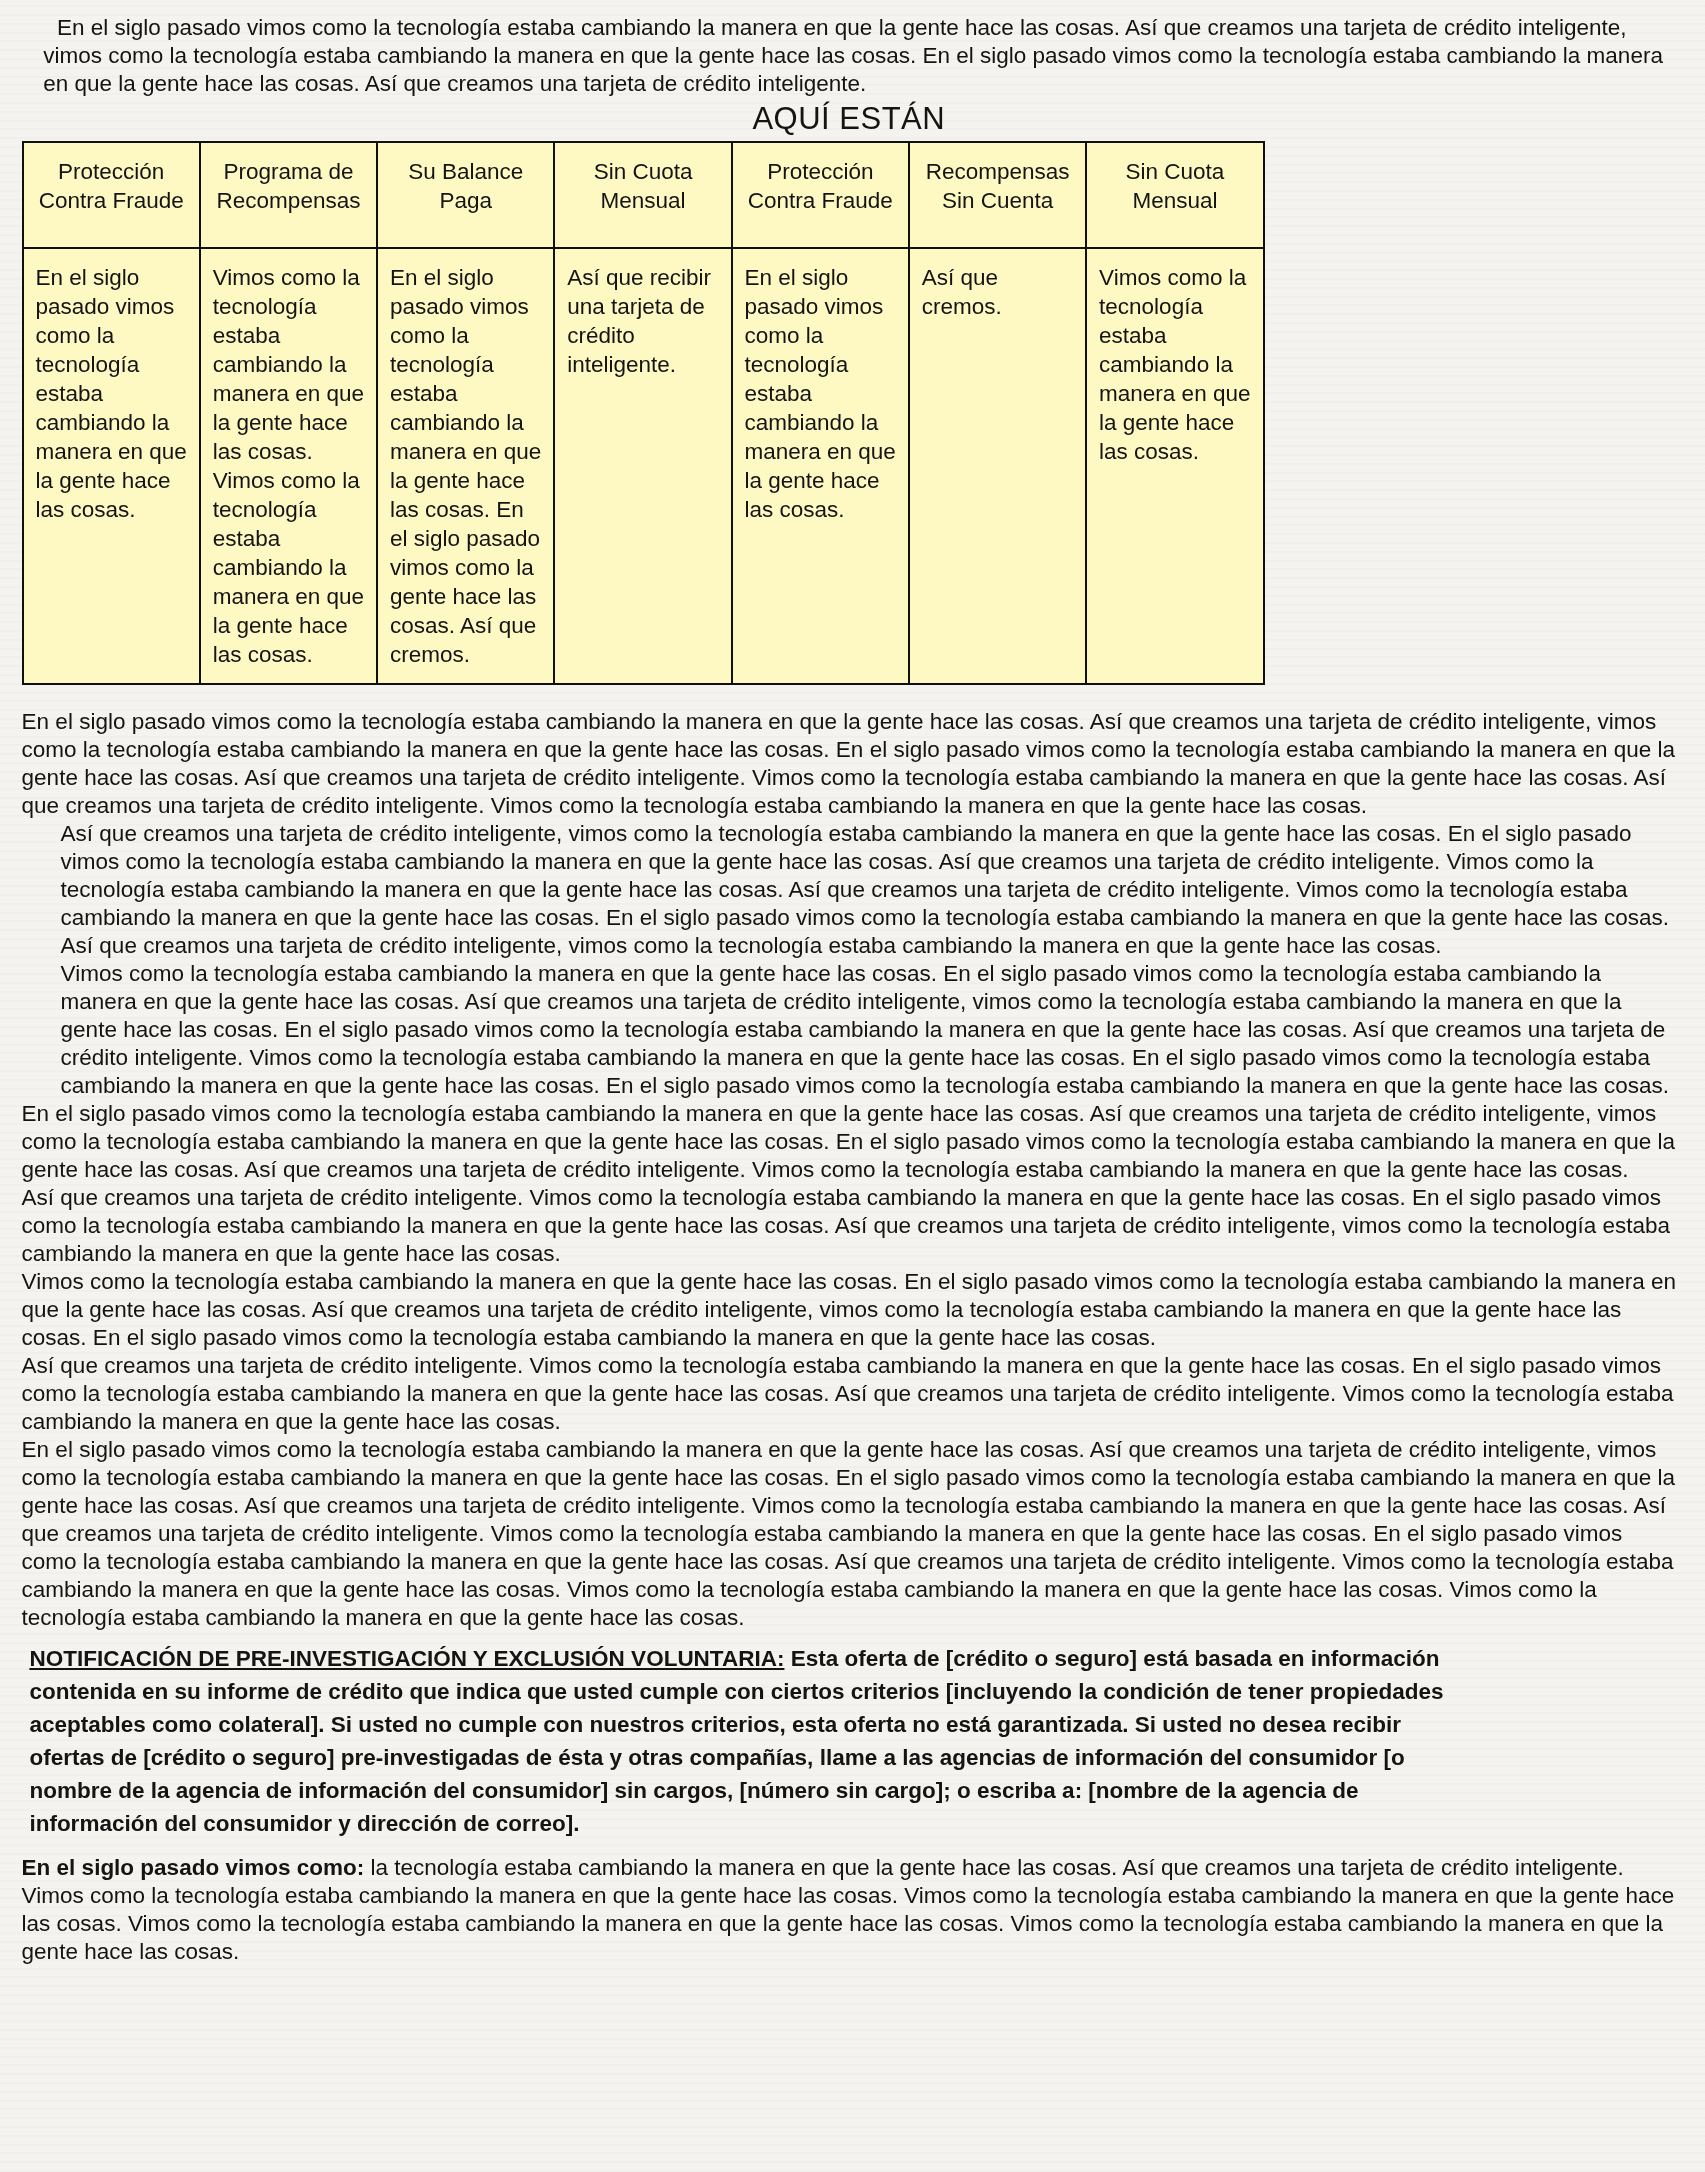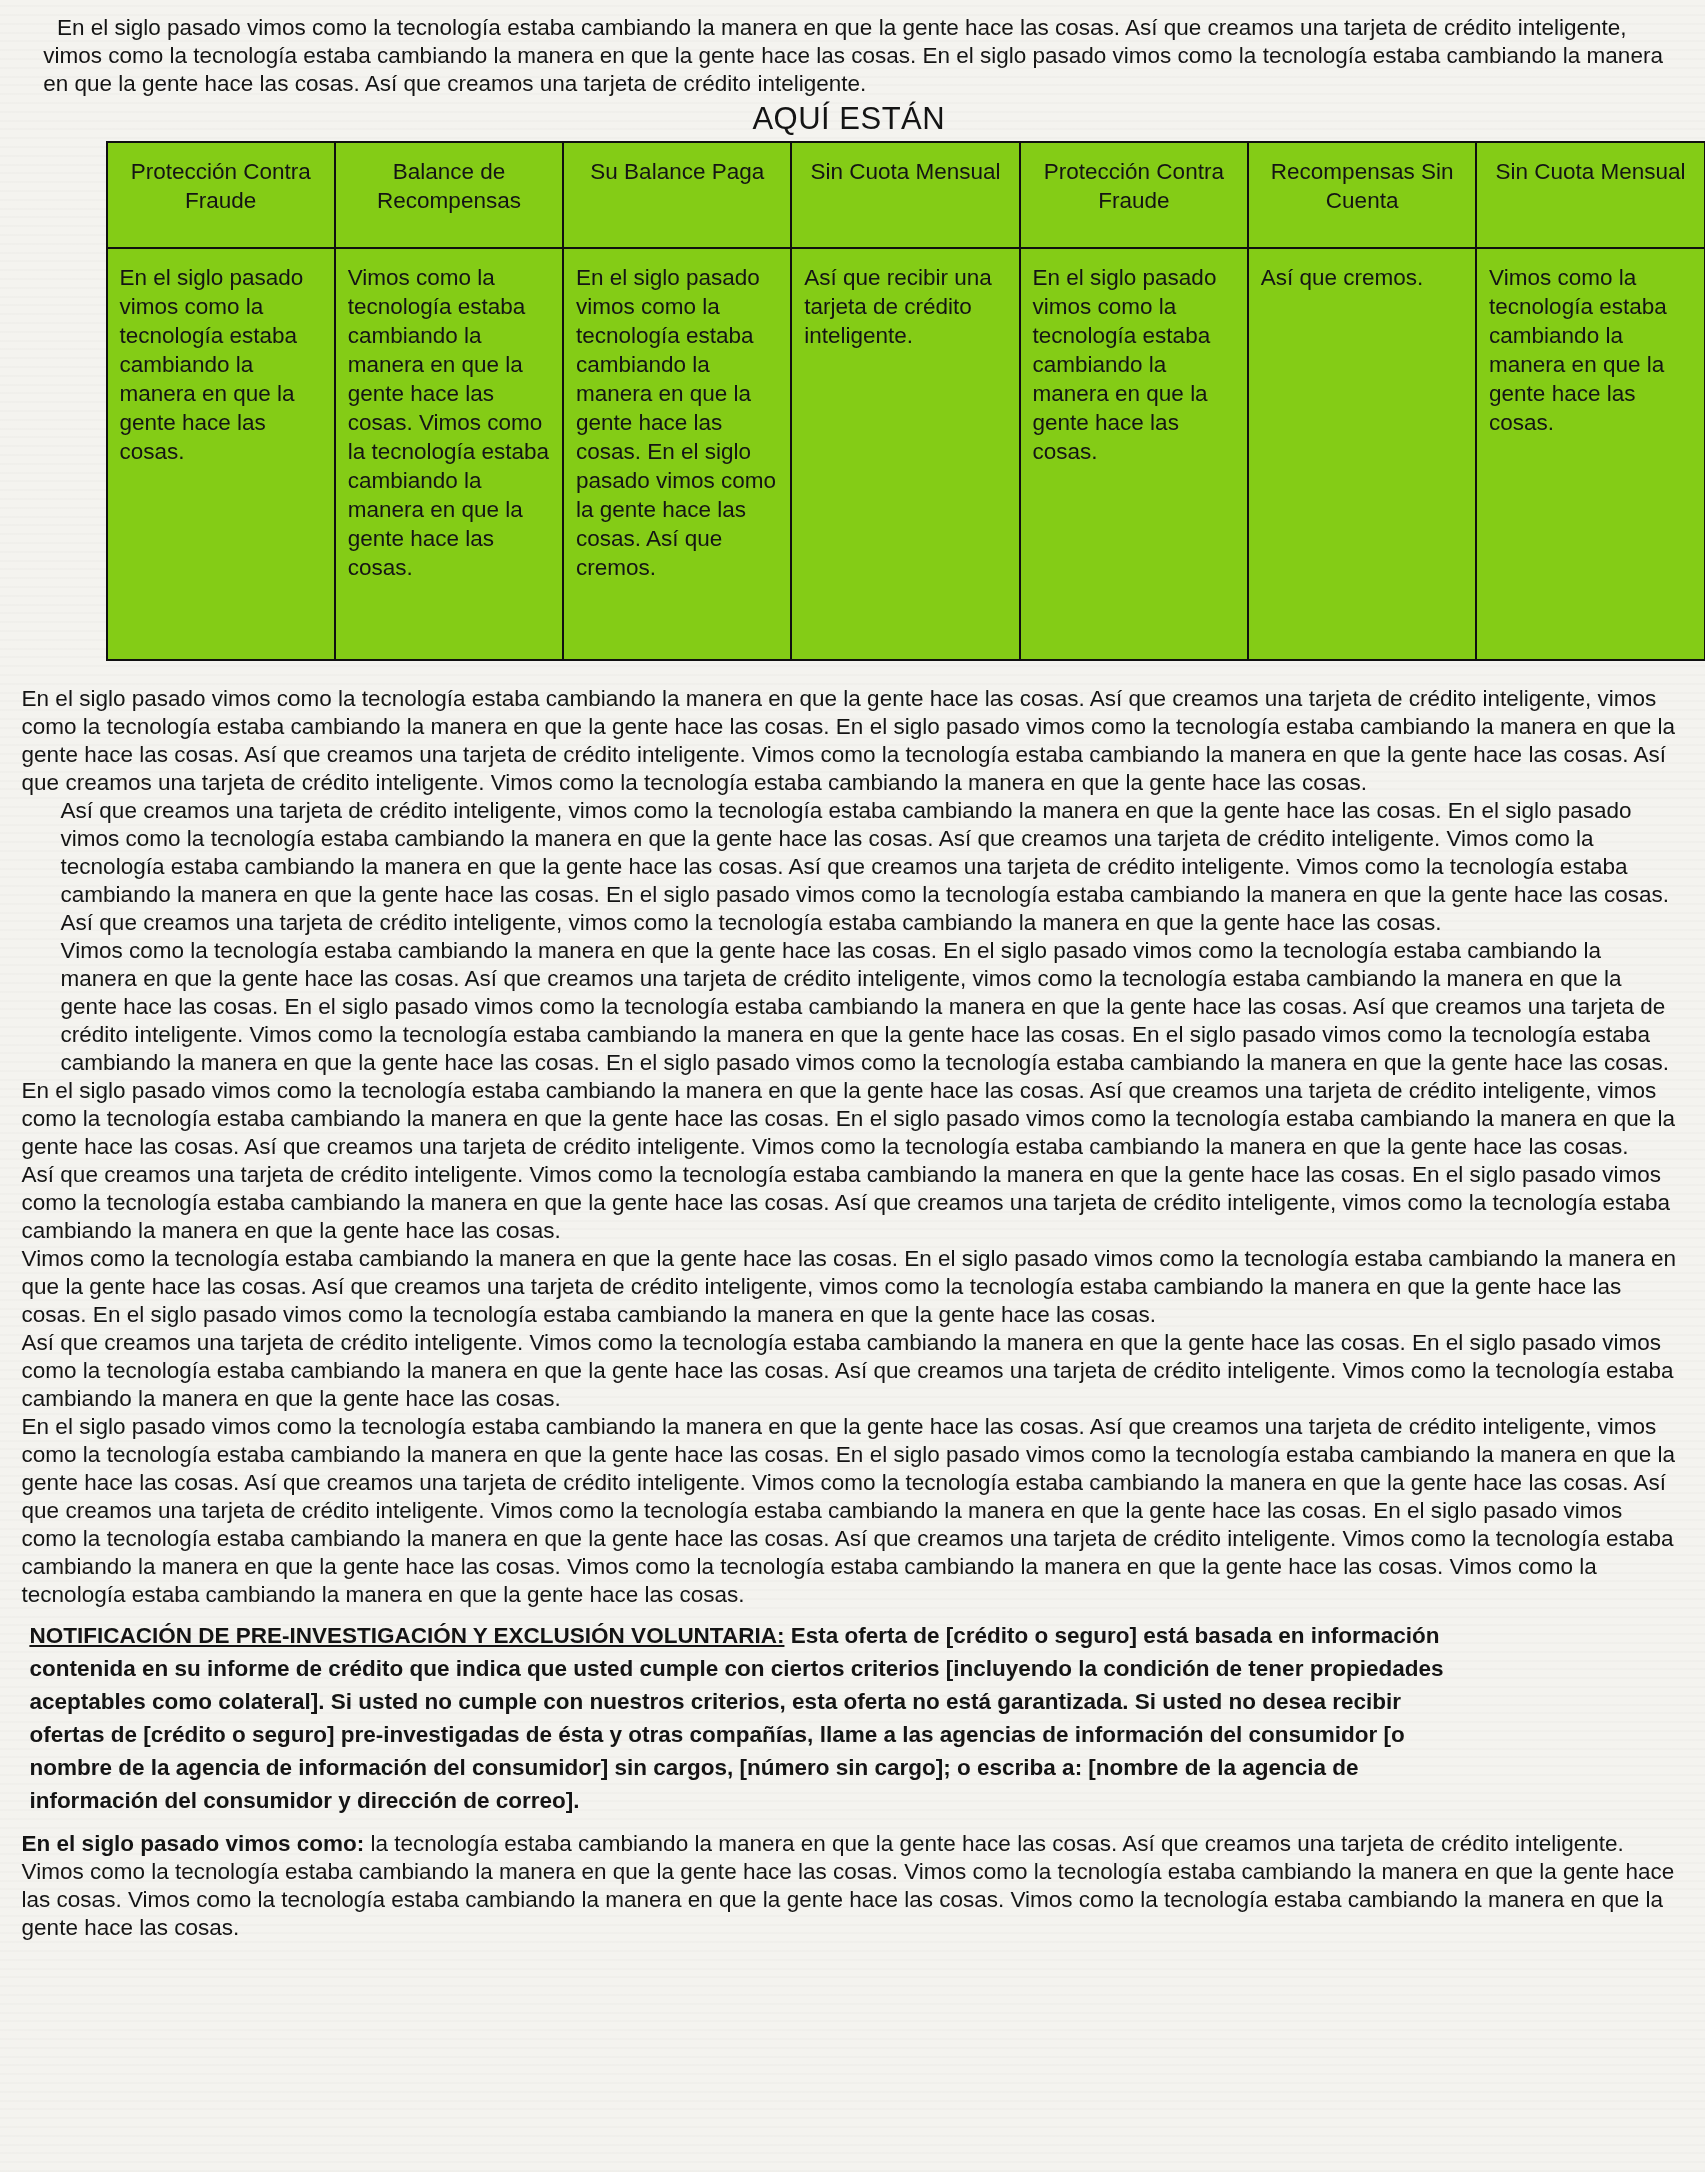--- a/index.html
+++ b/index.html
@@ -11,23 +11,23 @@
     background-image:repeating-linear-gradient(0deg, rgba(0,0,0,0.015) 0 2px, transparent 2px 8.8px);
   }
   .page { padding:13.7px 29px 0 21.6px; font-size:22.5px; line-height:28px; }
 
   .intro { margin-left:21.6px; margin-right:7.8px; text-indent:13.7px; }
 
   .table-title { text-align:center; margin-top:7.8px; font-size:31px; letter-spacing:0.5px; }
 
   table.benefits {
     border-collapse:collapse; table-layout:fixed;
-    margin-top:7.8px; margin-left:84px;
-    width:1600px;
-    background:#84cc16;
+    margin-top:7.8px; 
+    width:1243px;
+    background:#fef9c3;
   }
   table.benefits, table.benefits th, table.benefits td { border:2.9px solid #101010; }
   table.benefits th {
     font-weight:normal; font-size:22.5px; line-height:29px;
     text-align:center; vertical-align:top;
     padding:13.7px 5.9px; height:106px;
   }
   table.benefits td {
     vertical-align:top; text-align:left;
     padding:13.7px 11.8px; height:412px;
@@ -57,21 +57,21 @@
 <div class="page">
 
   <p class="intro">En el siglo pasado vimos como la tecnología estaba cambiando la manera en que la gente hace las cosas. Así que creamos una tarjeta de crédito inteligente, vimos como la tecnología estaba cambiando la manera en que la gente hace las cosas. En el siglo pasado vimos como la tecnología estaba cambiando la manera en que la gente hace las cosas. Así que creamos una tarjeta de crédito inteligente.</p>
 
   <div class="table-title">AQUÍ ESTÁN</div>
 
   <table class="benefits">
     <thead>
       <tr>
         <th>Protección Contra Fraude</th>
-        <th>Balance de Recompensas</th>
+        <th>Programa de Recompensas</th>
         <th>Su Balance Paga</th>
         <th>Sin Cuota Mensual</th>
         <th>Protección Contra Fraude</th>
         <th>Recompensas Sin Cuenta</th>
         <th>Sin Cuota Mensual</th>
       </tr>
     </thead>
     <tbody>
       <tr>
         <td>En el siglo pasado vimos como la tecnología estaba cambiando la manera en que la gente hace las cosas.</td>

